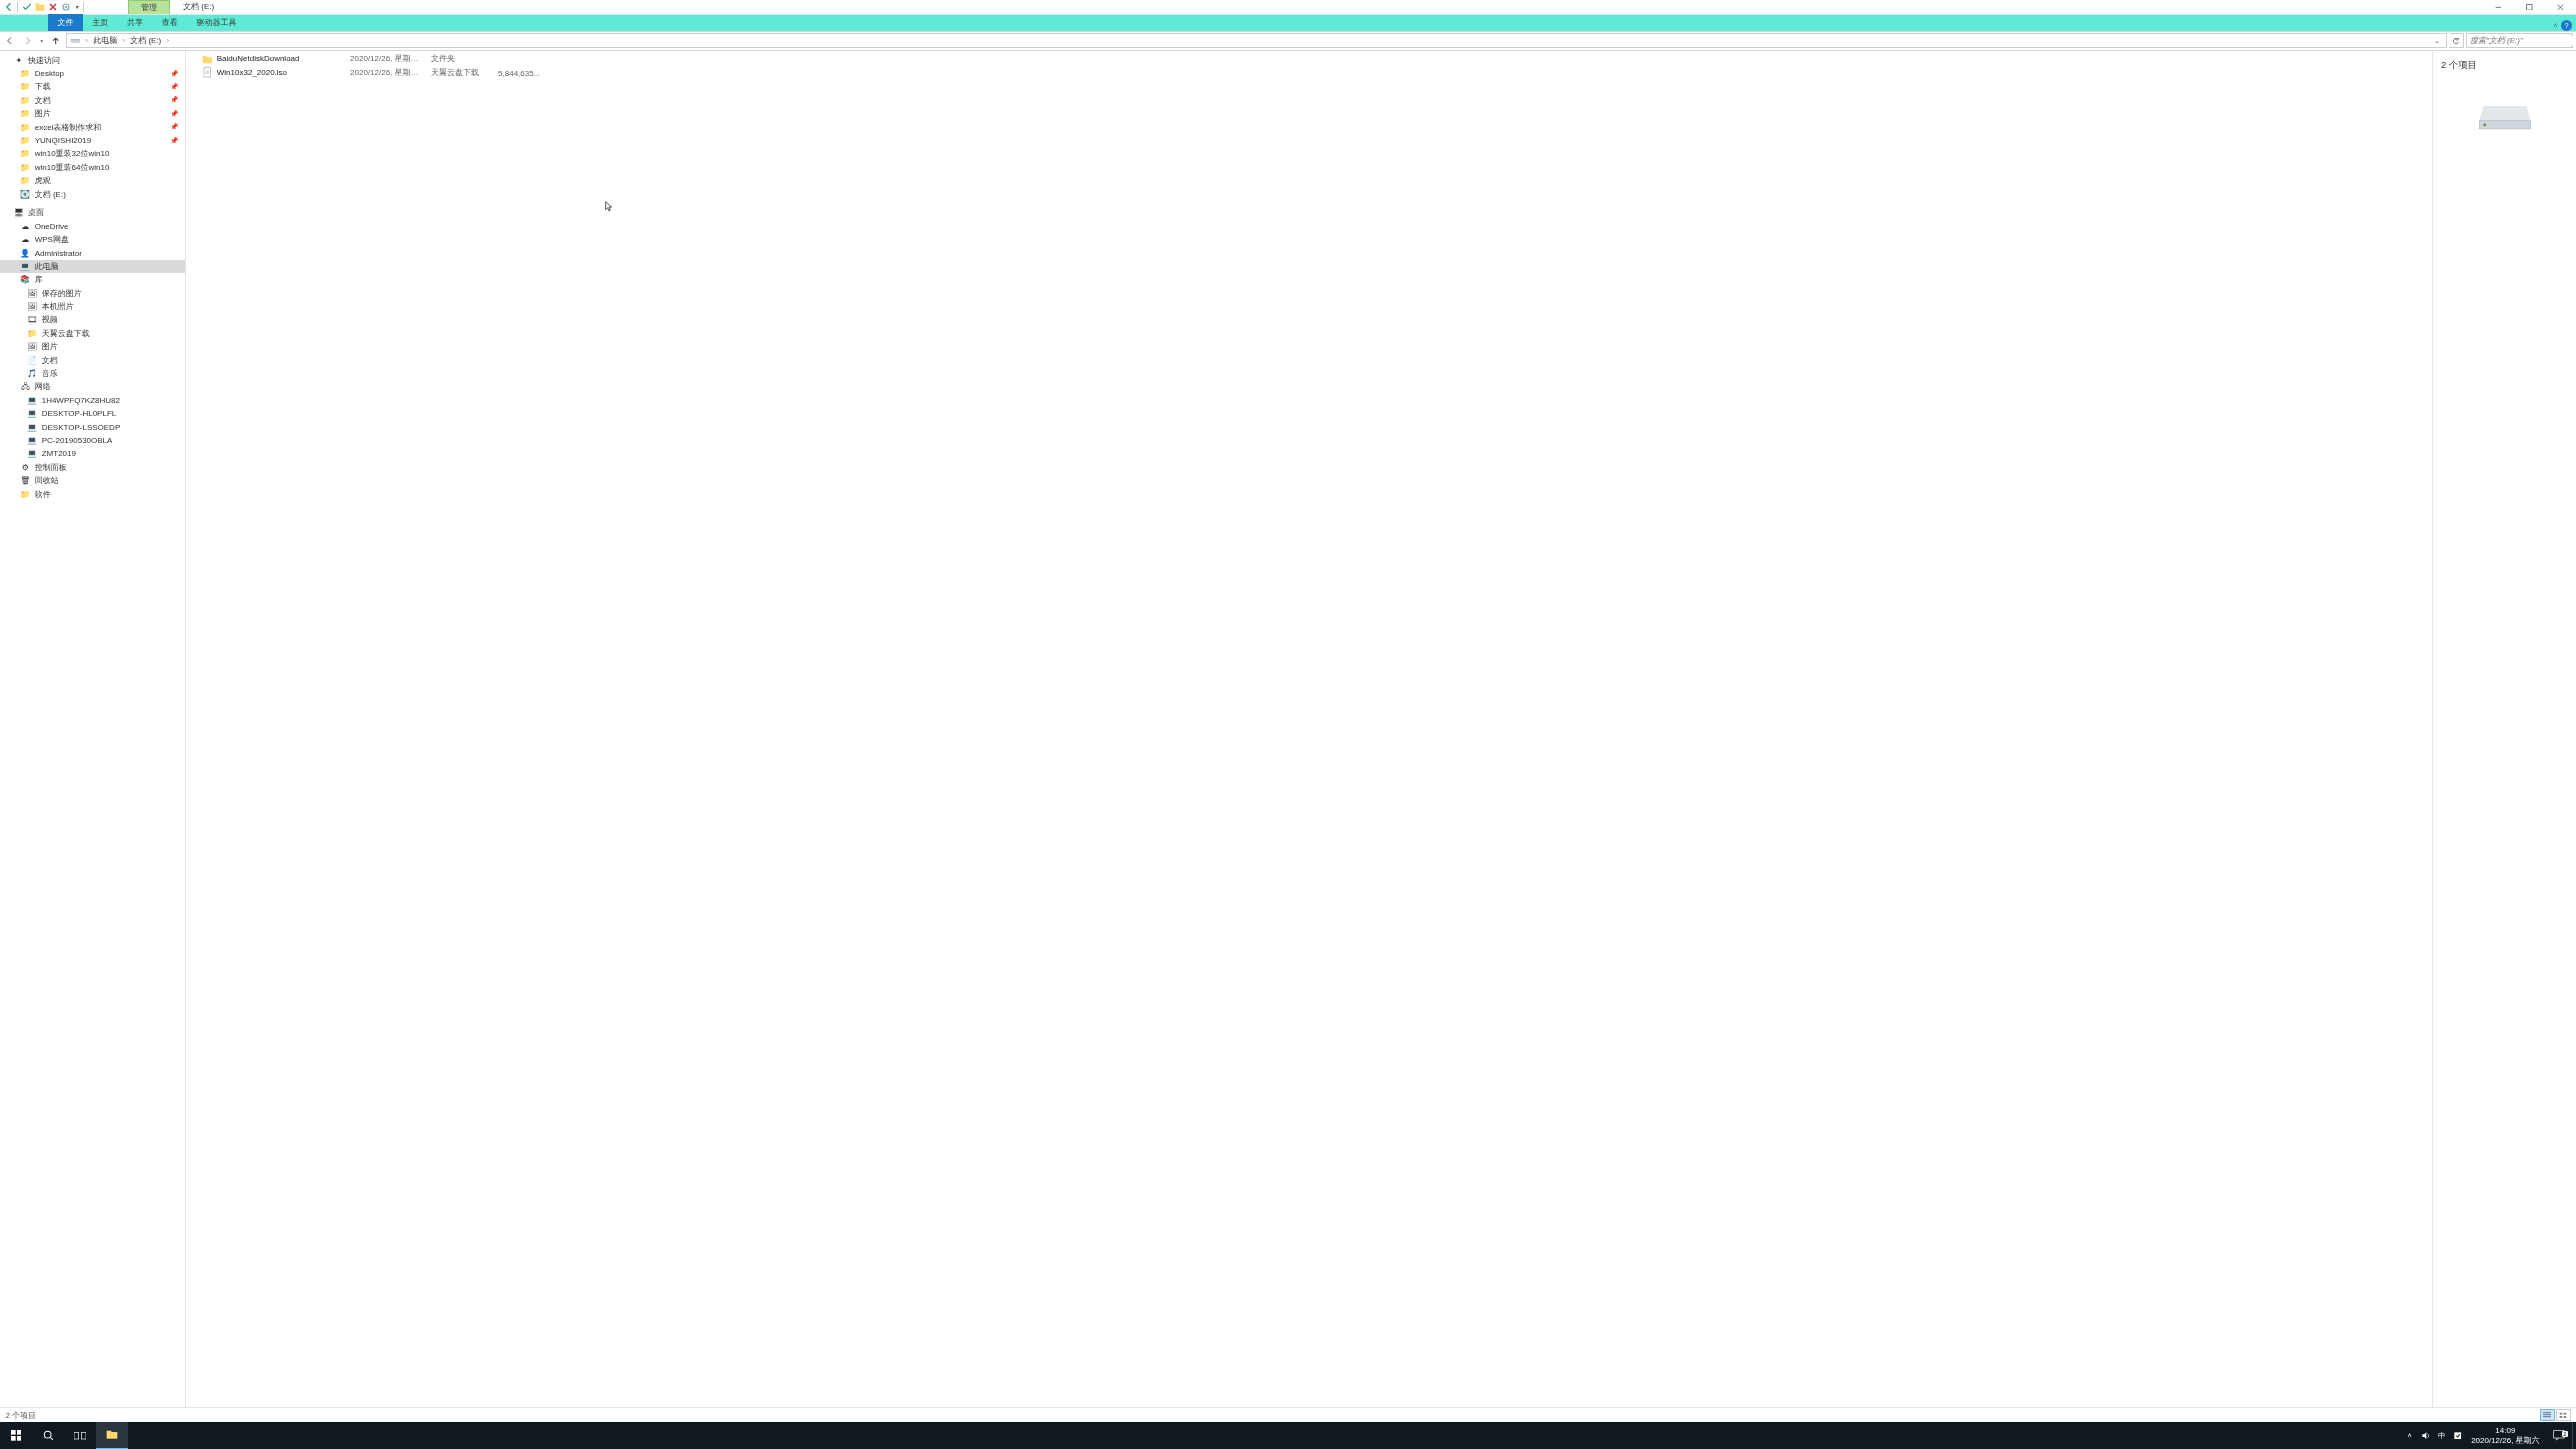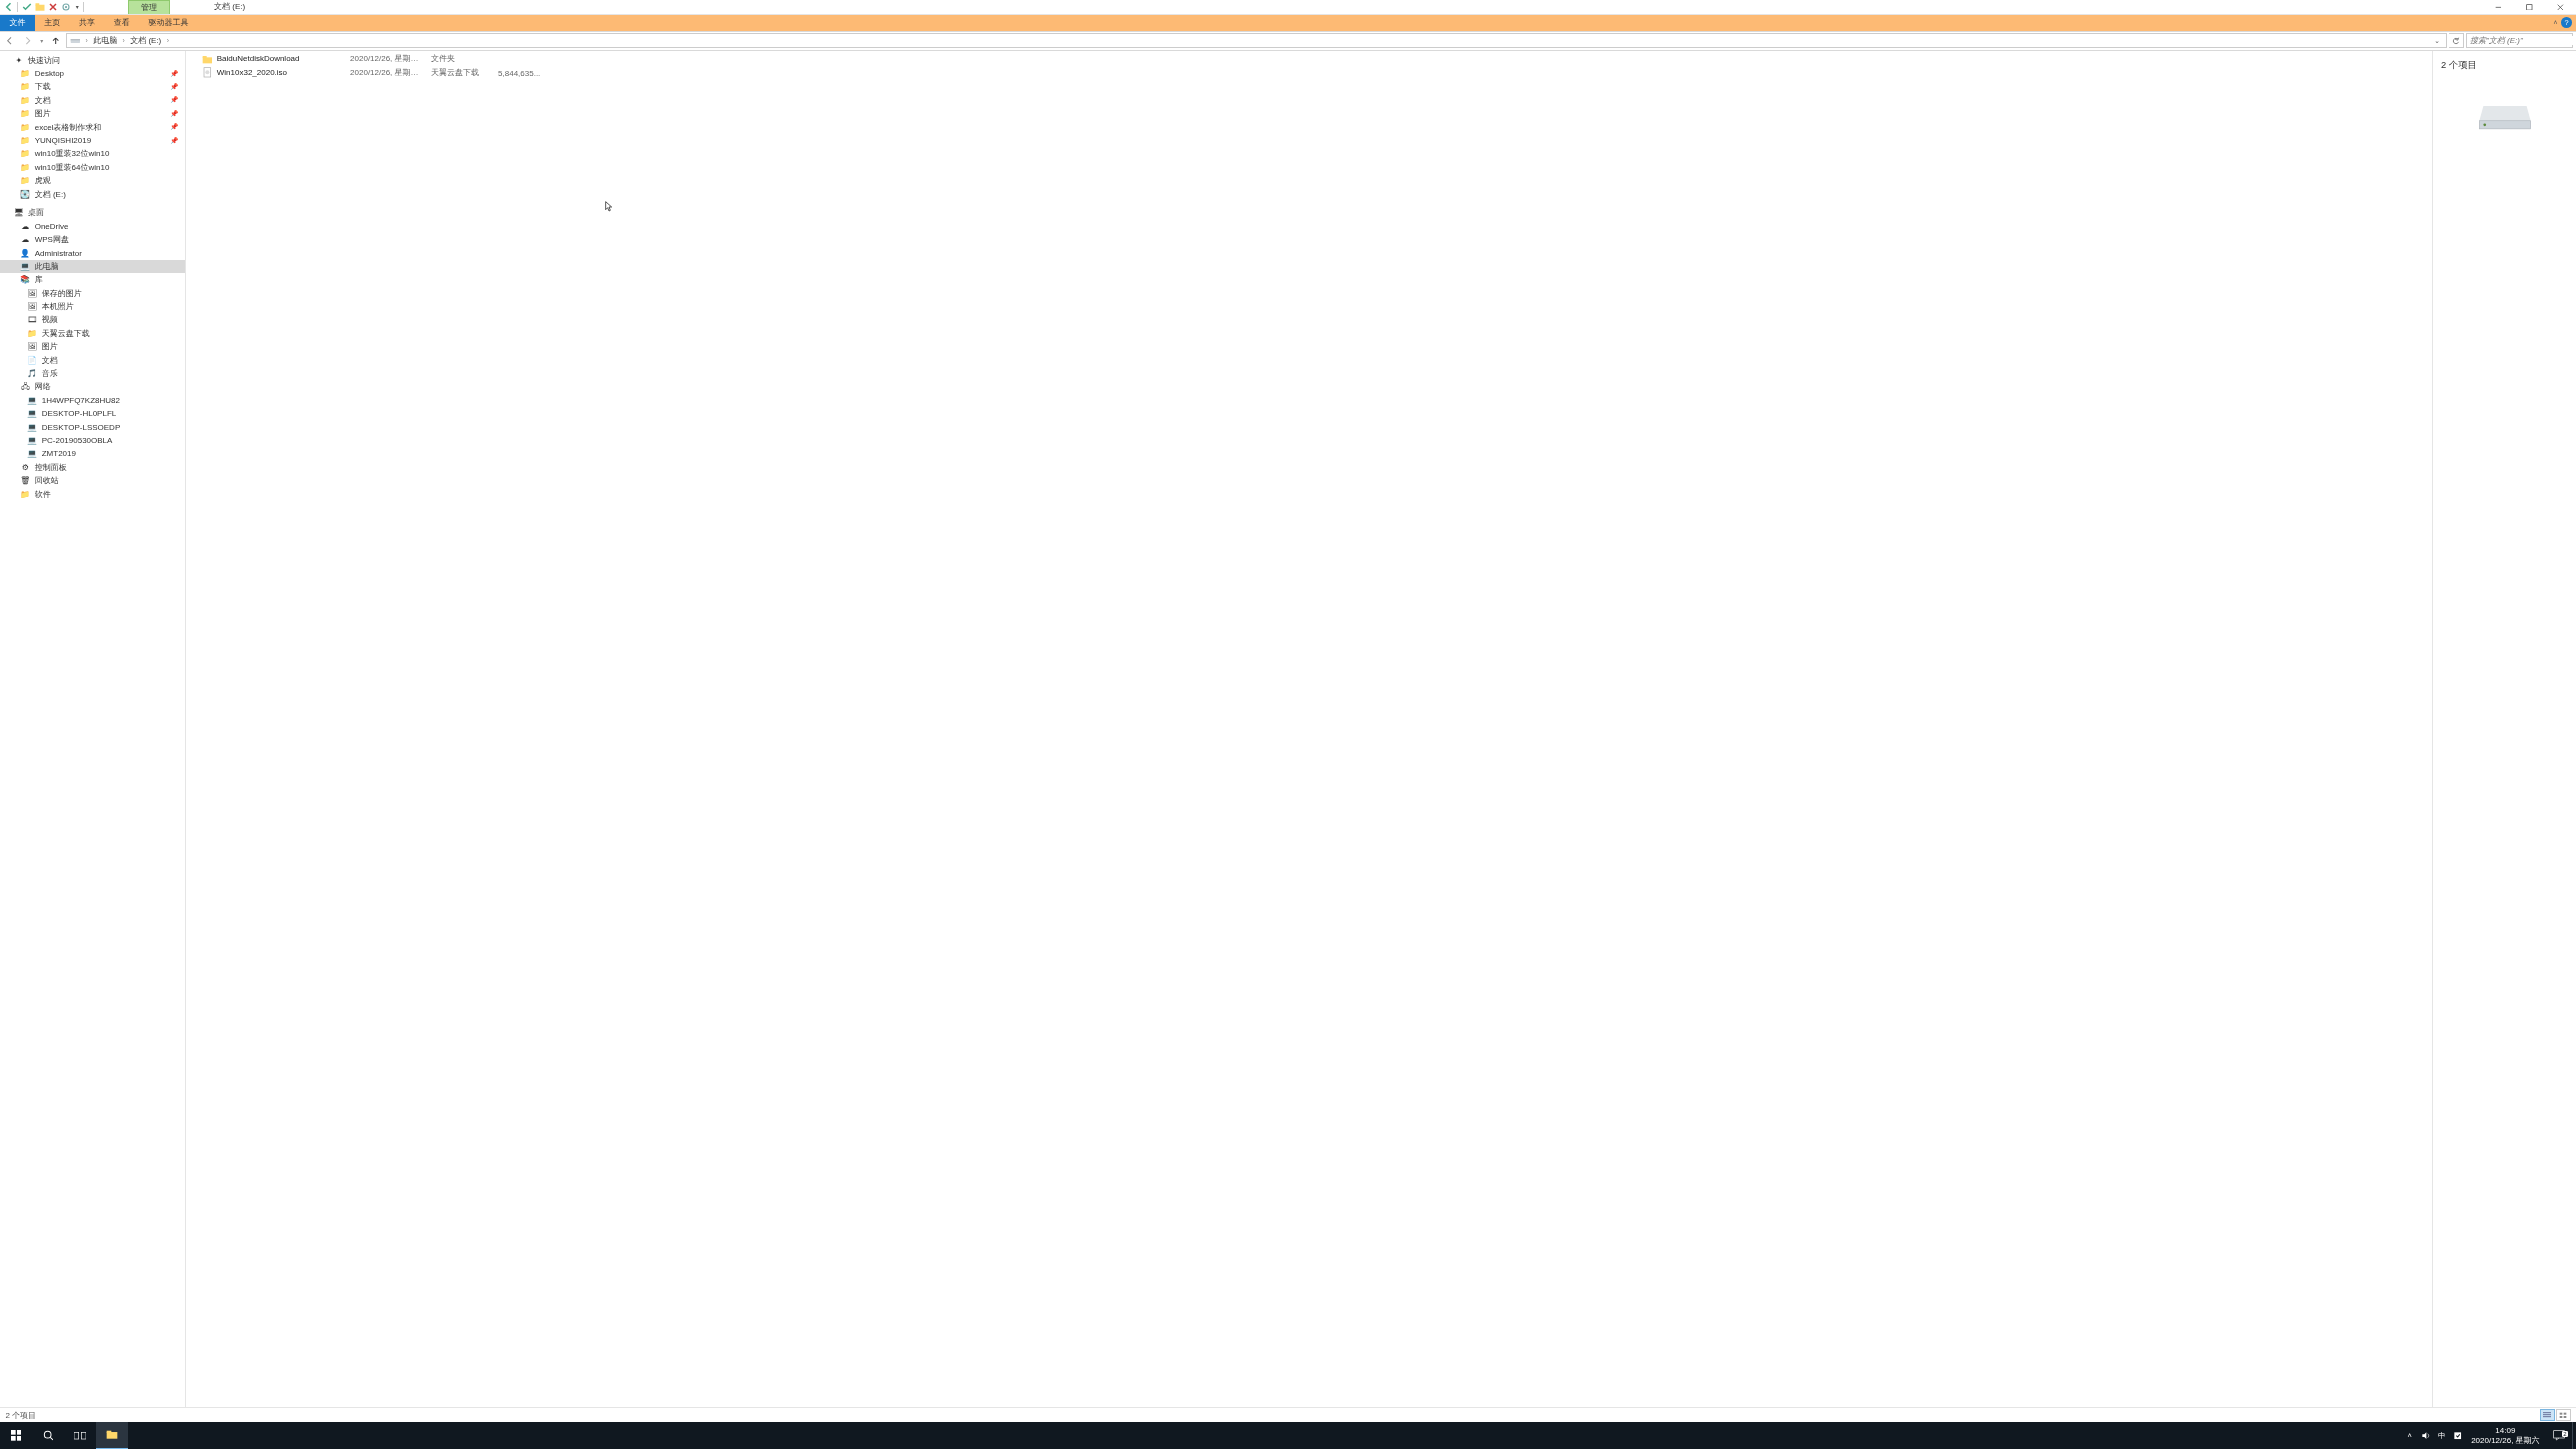--- a/index.html
+++ b/index.html
@@ -6,30 +6,30 @@
 html, body { width: 100%; height: 100%; overflow: hidden; background: #fff; }
 
 .window { width: 100%; height: 100%; display: flex; flex-direction: column; }
 
 
 .titlebar { height: 14.8px; display: flex; align-items: stretch; background: #fff; border-bottom: 0.7px solid #e5e5e5; }
 .titlebar-left { display: flex; align-items: center; gap: 1.3px; padding: 0 2.7px; }
 .qat-icon { width: 12px; height: 12px; display: inline-flex; align-items: center; justify-content: center; }
 .qat-sep { width: 0.7px; height: 10.7px; background: #ccc; margin: 0 1.3px; }
 .qat-dd { font-size: 6px; color: #555; padding: 0 2px; }
-.title-tabs { display: flex; align-items: stretch; margin-left: 40px; gap: 31px; }
+.title-tabs { display: flex; align-items: stretch; margin-left: 40px; }
 .title-tab { padding: 2px 12px; display: flex; align-items: center; border: 0.7px solid transparent; }
 .title-tab.context { background: #b7e29b; border: 0.7px solid #8fc96d; border-bottom: none; color: #333; }
 .title-tab.plain { color: #333; }
 .titlebar-right { margin-left: auto; display: flex; align-items: stretch; }
 .win-btn { width: 31px; display: flex; align-items: center; justify-content: center; color: #333; }
 .win-btn svg { width: 6.7px; height: 6.7px; }
 
 
-.ribbon { height: 17px; display: flex; align-items: center; background: #fdba74; border-bottom: 0.7px solid #d9d9d9; }
+.ribbon { height: 17px; display: flex; align-items: flex-end; background: #5eead4; border-bottom: 0.7px solid #d9d9d9; padding-left: 48px; }
 .ribbon-tab { padding: 2.7px 9.4px; display: flex; align-items: center; color: #333; }
 .ribbon-tab.file { background: #1979ca; color: #fff; }
 .ribbon-right { margin-left: auto; display: flex; align-items: center; padding-right: 4px; gap: 4px; }
 .rb-caret { font-size: 6.7px; color: #555; }
 .rb-help { width: 10.7px; height: 10.7px; border-radius: 50%; background: #1979ca; color: #fff; display: flex; align-items: center; justify-content: center; font-size: 7.4px; }
 
 
 .addressbar { height: 19px; display: flex; align-items: center; border-bottom: 0.7px solid #d9d9d9; padding: 1.3px 2.7px; gap: 2.7px; }
 .nav-btn { width: 14.8px; height: 14.8px; display: flex; align-items: center; justify-content: center; color: #888; }
 .nav-btn.enabled { color: #333; }

